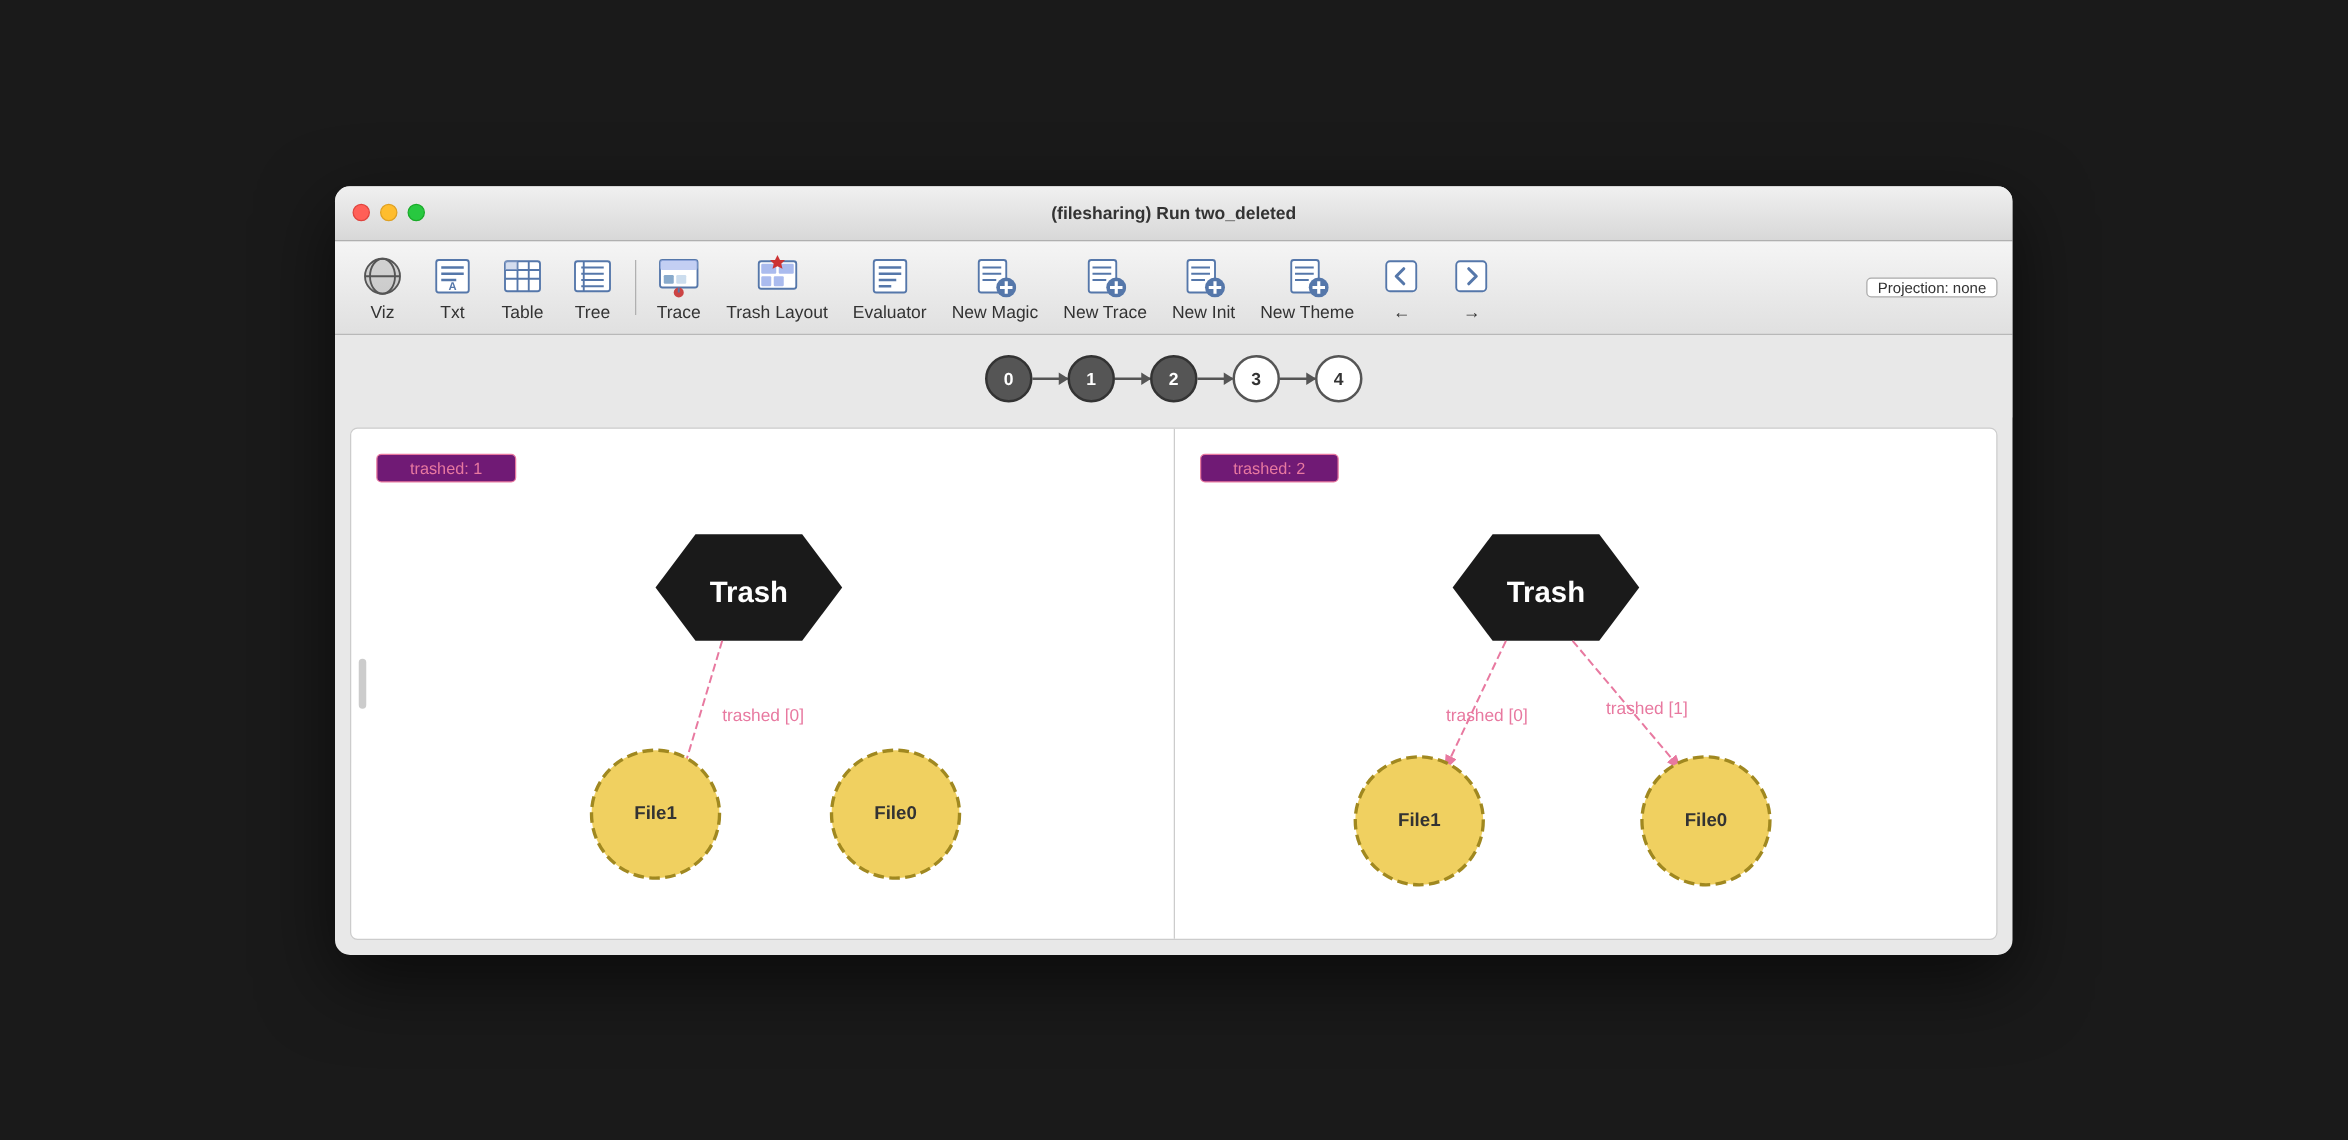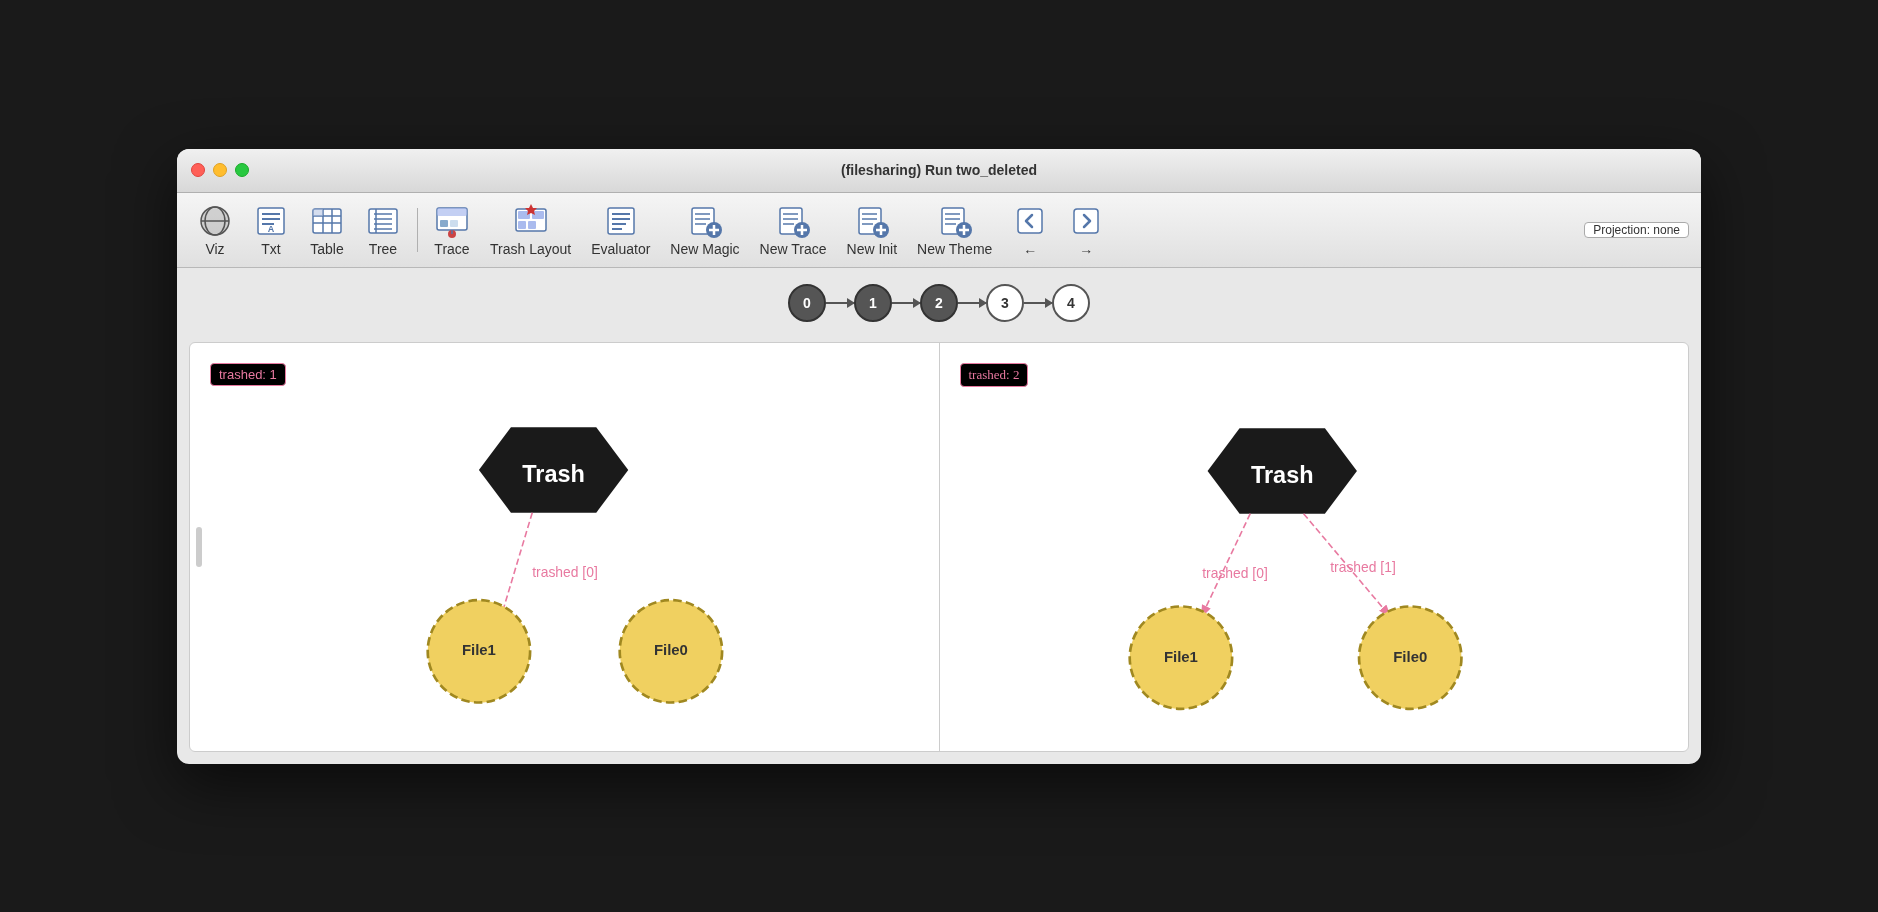--- a/index.html
+++ b/index.html
@@ -5,21 +5,21 @@
     * { box-sizing: border-box; margin: 0; padding: 0; }
     body {
       background: #1a1a1a;
       display: flex;
       justify-content: center;
       align-items: center;
       min-height: 100vh;
       font-family: -apple-system, BlinkMacSystemFont, 'Helvetica Neue', Arial, sans-serif;
     }
     .window {
-      width: 1524px;
+      width: 1342px;
       background: #e8e8e8;
       border-radius: 12px;
       box-shadow: 0 20px 60px rgba(0,0,0,0.6);
       overflow: hidden;
     }
     .title-bar {
       background: linear-gradient(180deg, #f0f0f0 0%, #d8d8d8 100%);
       height: 44px;
       display: flex;
       align-items: center;
@@ -161,26 +161,26 @@
       flex: 1;
       padding: 20px;
       position: relative;
       display: flex;
       flex-direction: column;
     }
     .trashed-label {
       display: inline-block;
       border: 1.5px solid #e879a0;
       border-radius: 4px;
-      padding: 3px 8px;
+      padding: 3px 26px;
       font-size: 13px;
       color: #e879a0;
       font-weight: 500;
       margin-bottom: 10px;
-      background: #000000;
+      background: #701a75;
     }
     
     .file-node-circle {
       fill: #f0d060;
       stroke: #a08820;
       stroke-width: 2.5;
       stroke-dasharray: 8,4;
     }
     .file-node-text {
       font-size: 14px;
@@ -448,21 +448,21 @@
           <circle cx="200" cy="230" r="48" class="file-node-circle"></circle>
           <text x="200" y="230" class="file-node-text">File1</text>
 
           <circle cx="380" cy="230" r="48" class="file-node-circle"></circle>
           <text x="380" y="230" class="file-node-text">File0</text>
         </svg>
       </div>
     </div>
 
     <div class="panel">
-      <div style="display:flex; align-items:center; gap:40px; margin-bottom:10px;font-family:Liberation Serif, serif;">
+      <div style="display:flex; align-items:center; gap:40px; margin-bottom:10px;">
         <div class="trashed-label">trashed: 2</div>
       </div>
 
       <div style="flex:1; position:relative;">
         <svg width="100%" height="320" viewBox="0 0 560 300">
 
           <polygon points="210,20 290,20 320,60 290,100 210,100 180,60" fill="#1a1a1a"></polygon>
           <text x="250" y="65" text-anchor="middle" dominant-baseline="middle" fill="white" font-size="22" font-weight="bold" font-family="Arial">Trash</text>
 
           <defs>

